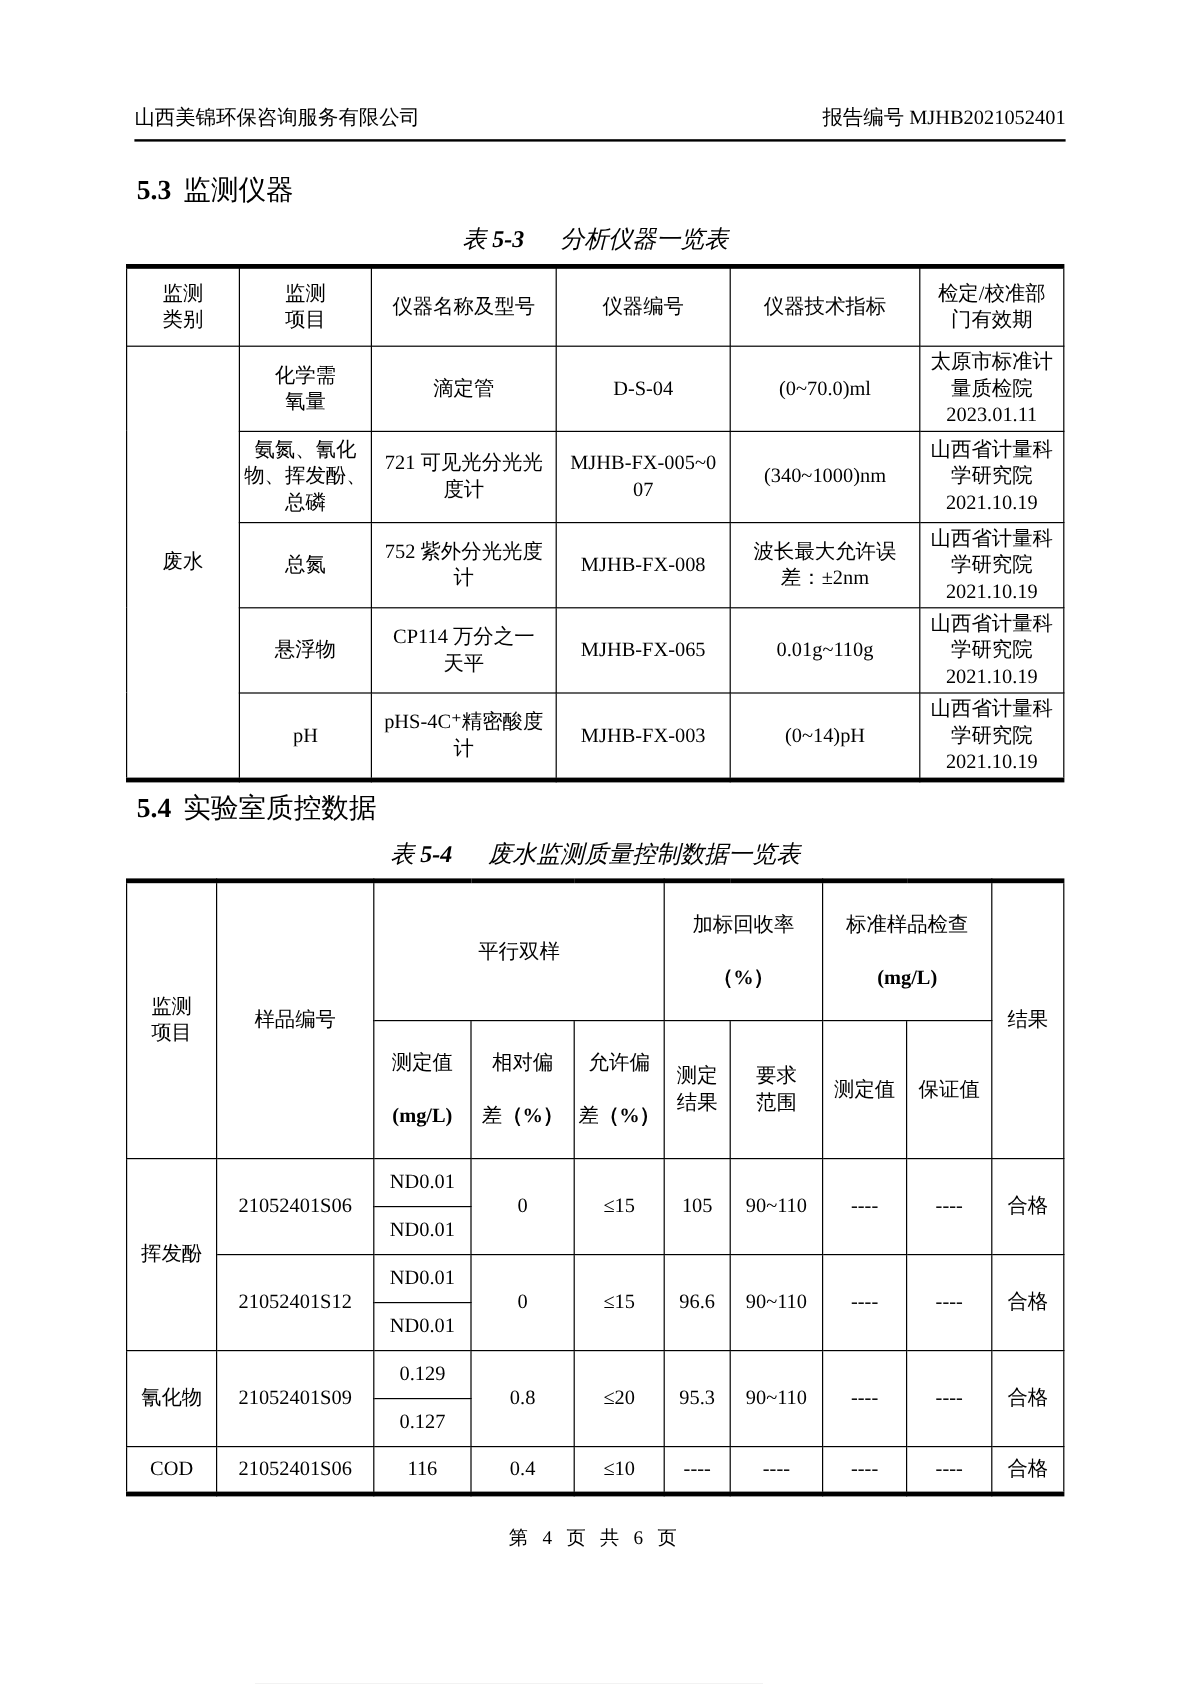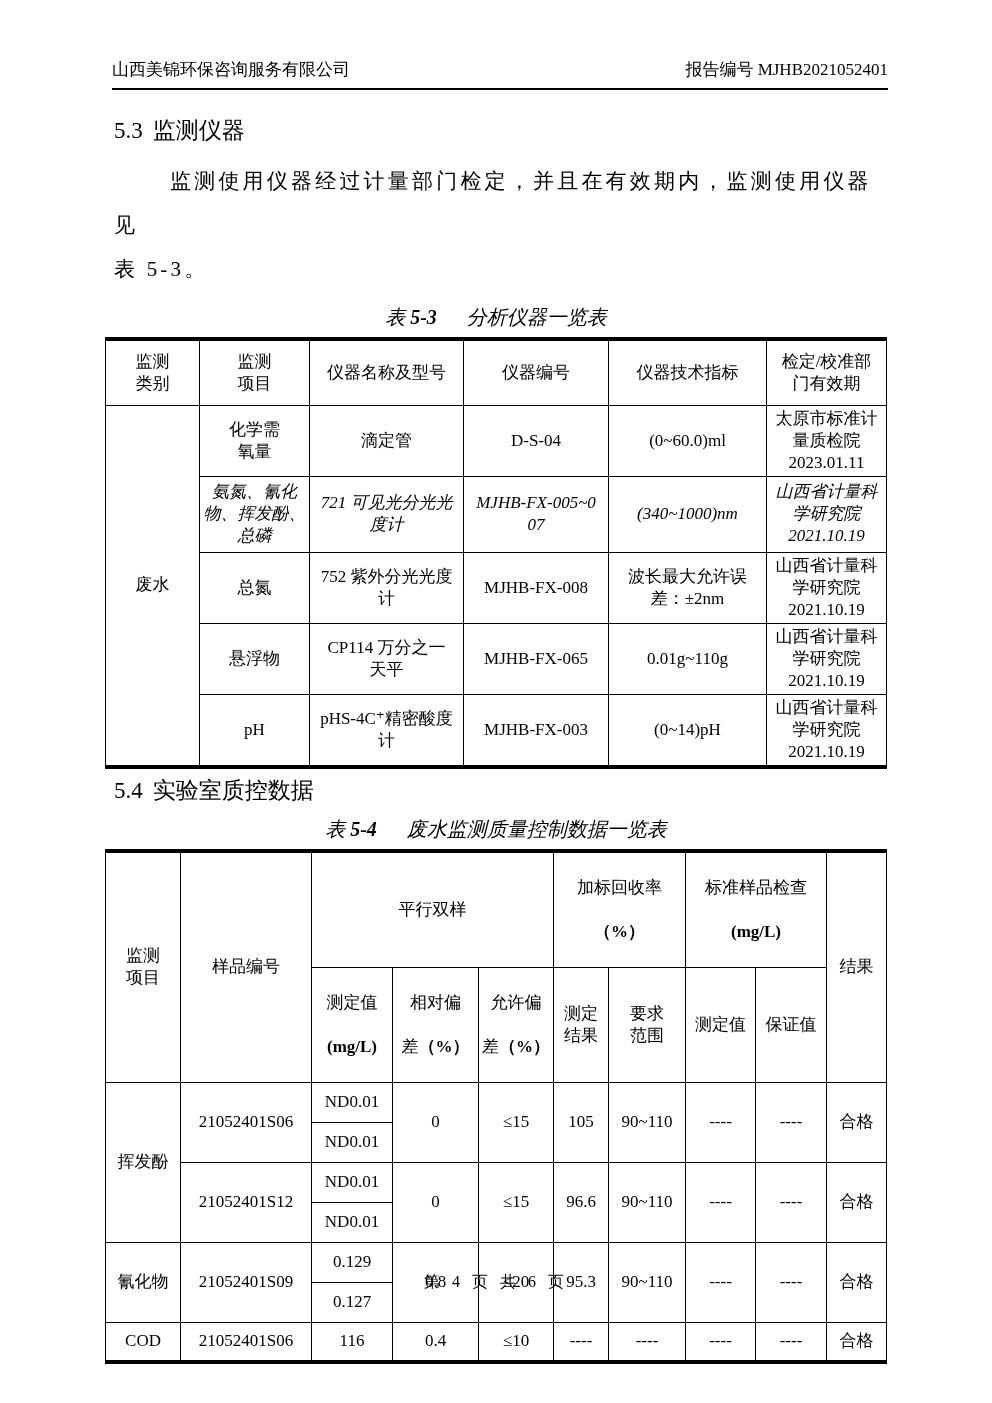--- a/index.html
+++ b/index.html
@@ -9,37 +9,37 @@
     background: #ffffff;
     margin: 0 auto;
     position: relative;
     font-family: "Liberation Serif", "DejaVu Serif", serif;
     color: #000;
     overflow: hidden;
   }
   
   .doc-header {
     margin: 0 104px 0 112px;
-    padding-top: 58px;
+    padding-top: 86px;
     display: flex;
     justify-content: space-between;
     align-items: flex-end;
     font-size: 17px;
     line-height: 24px;
     border-bottom: 2px solid #000;
     padding-bottom: 6px;
   }
   
   .section-heading {
     margin: 26px 104px 0 114px;
     font-size: 23px;
     font-weight: normal;
     line-height: 30px;
   }
-  .section-heading .num { font-weight: normal; margin-right: 10px; }
+  .section-heading .num { font-weight: bold; margin-right: 10px; }
   .para {
     margin: 13px 104px 0 114px;
     font-size: 21px;
     line-height: 44px;
     letter-spacing: 3.2px;
     white-space: pre-line;
     text-indent: 56px;
   }
   .tbl-title {
     text-align: center;
@@ -68,21 +68,21 @@
     text-align: center;
     vertical-align: middle;
     padding: 2px 3px;
     white-space: pre-line;
     overflow: hidden;
   }
   .b { font-weight: bold; }
   
   .t53 .hrow { height: 66px; }
   .t53 .r1 { height: 64px; }
-  .t53 .r2 { height: 76px; font-style: italic; }
+  .t53 .r2 { height: 76px; }
   .t53 .r3 { height: 62px; }
   .t53 .r4 { height: 60px; }
   .t53 .r5 { height: 66px; }
   
   .t54 .hr1 { height: 43px; }
   .t54 .hr2 { height: 50px; }
   .t54 .dr  { height: 40px; }
   
   .page-footer {
     position: absolute;
@@ -99,22 +99,20 @@
 <div class="page">
 
   <div class="doc-header">
     <span>山西美锦环保咨询服务有限公司</span>
     <span>报告编号 MJHB2021052401</span>
   </div>
 
   <div class="section-heading">
     <span class="num">5.3</span><span>监测仪器</span>
   </div>
-  <div class="para">监测使用仪器经过计量部门检定，并且在有效期内，监测使用仪器见
-表 5-3。</div>
 
   <div class="tbl-title">
     <span>表</span><span class="num">5-3</span><span class="gap"></span><span>分析仪器一览表</span>
   </div>
 
   <table class="t53">
     <colgroup>
       <col style="width:94px">
         <col style="width:110px">
         <col style="width:154px">
@@ -133,21 +131,21 @@
       <th>仪器技术指标</th>
       <th>检定/校准部
 门有效期</th>
     </tr>
     <tr class="r1">
       <td rowspan="5">废水</td>
       <td>化学需
 氧量</td>
       <td>滴定管</td>
       <td>D-S-04</td>
-      <td>(0~60.0)ml</td>
+      <td>(0~70.0)ml</td>
       <td>太原市标准计
 量质检院
 2023.01.11</td>
     </tr>
     <tr class="r2">
       <td>氨氮、氰化
 物、挥发酚、
 总磷</td>
       <td>721 可见光分光光
 度计</td>

